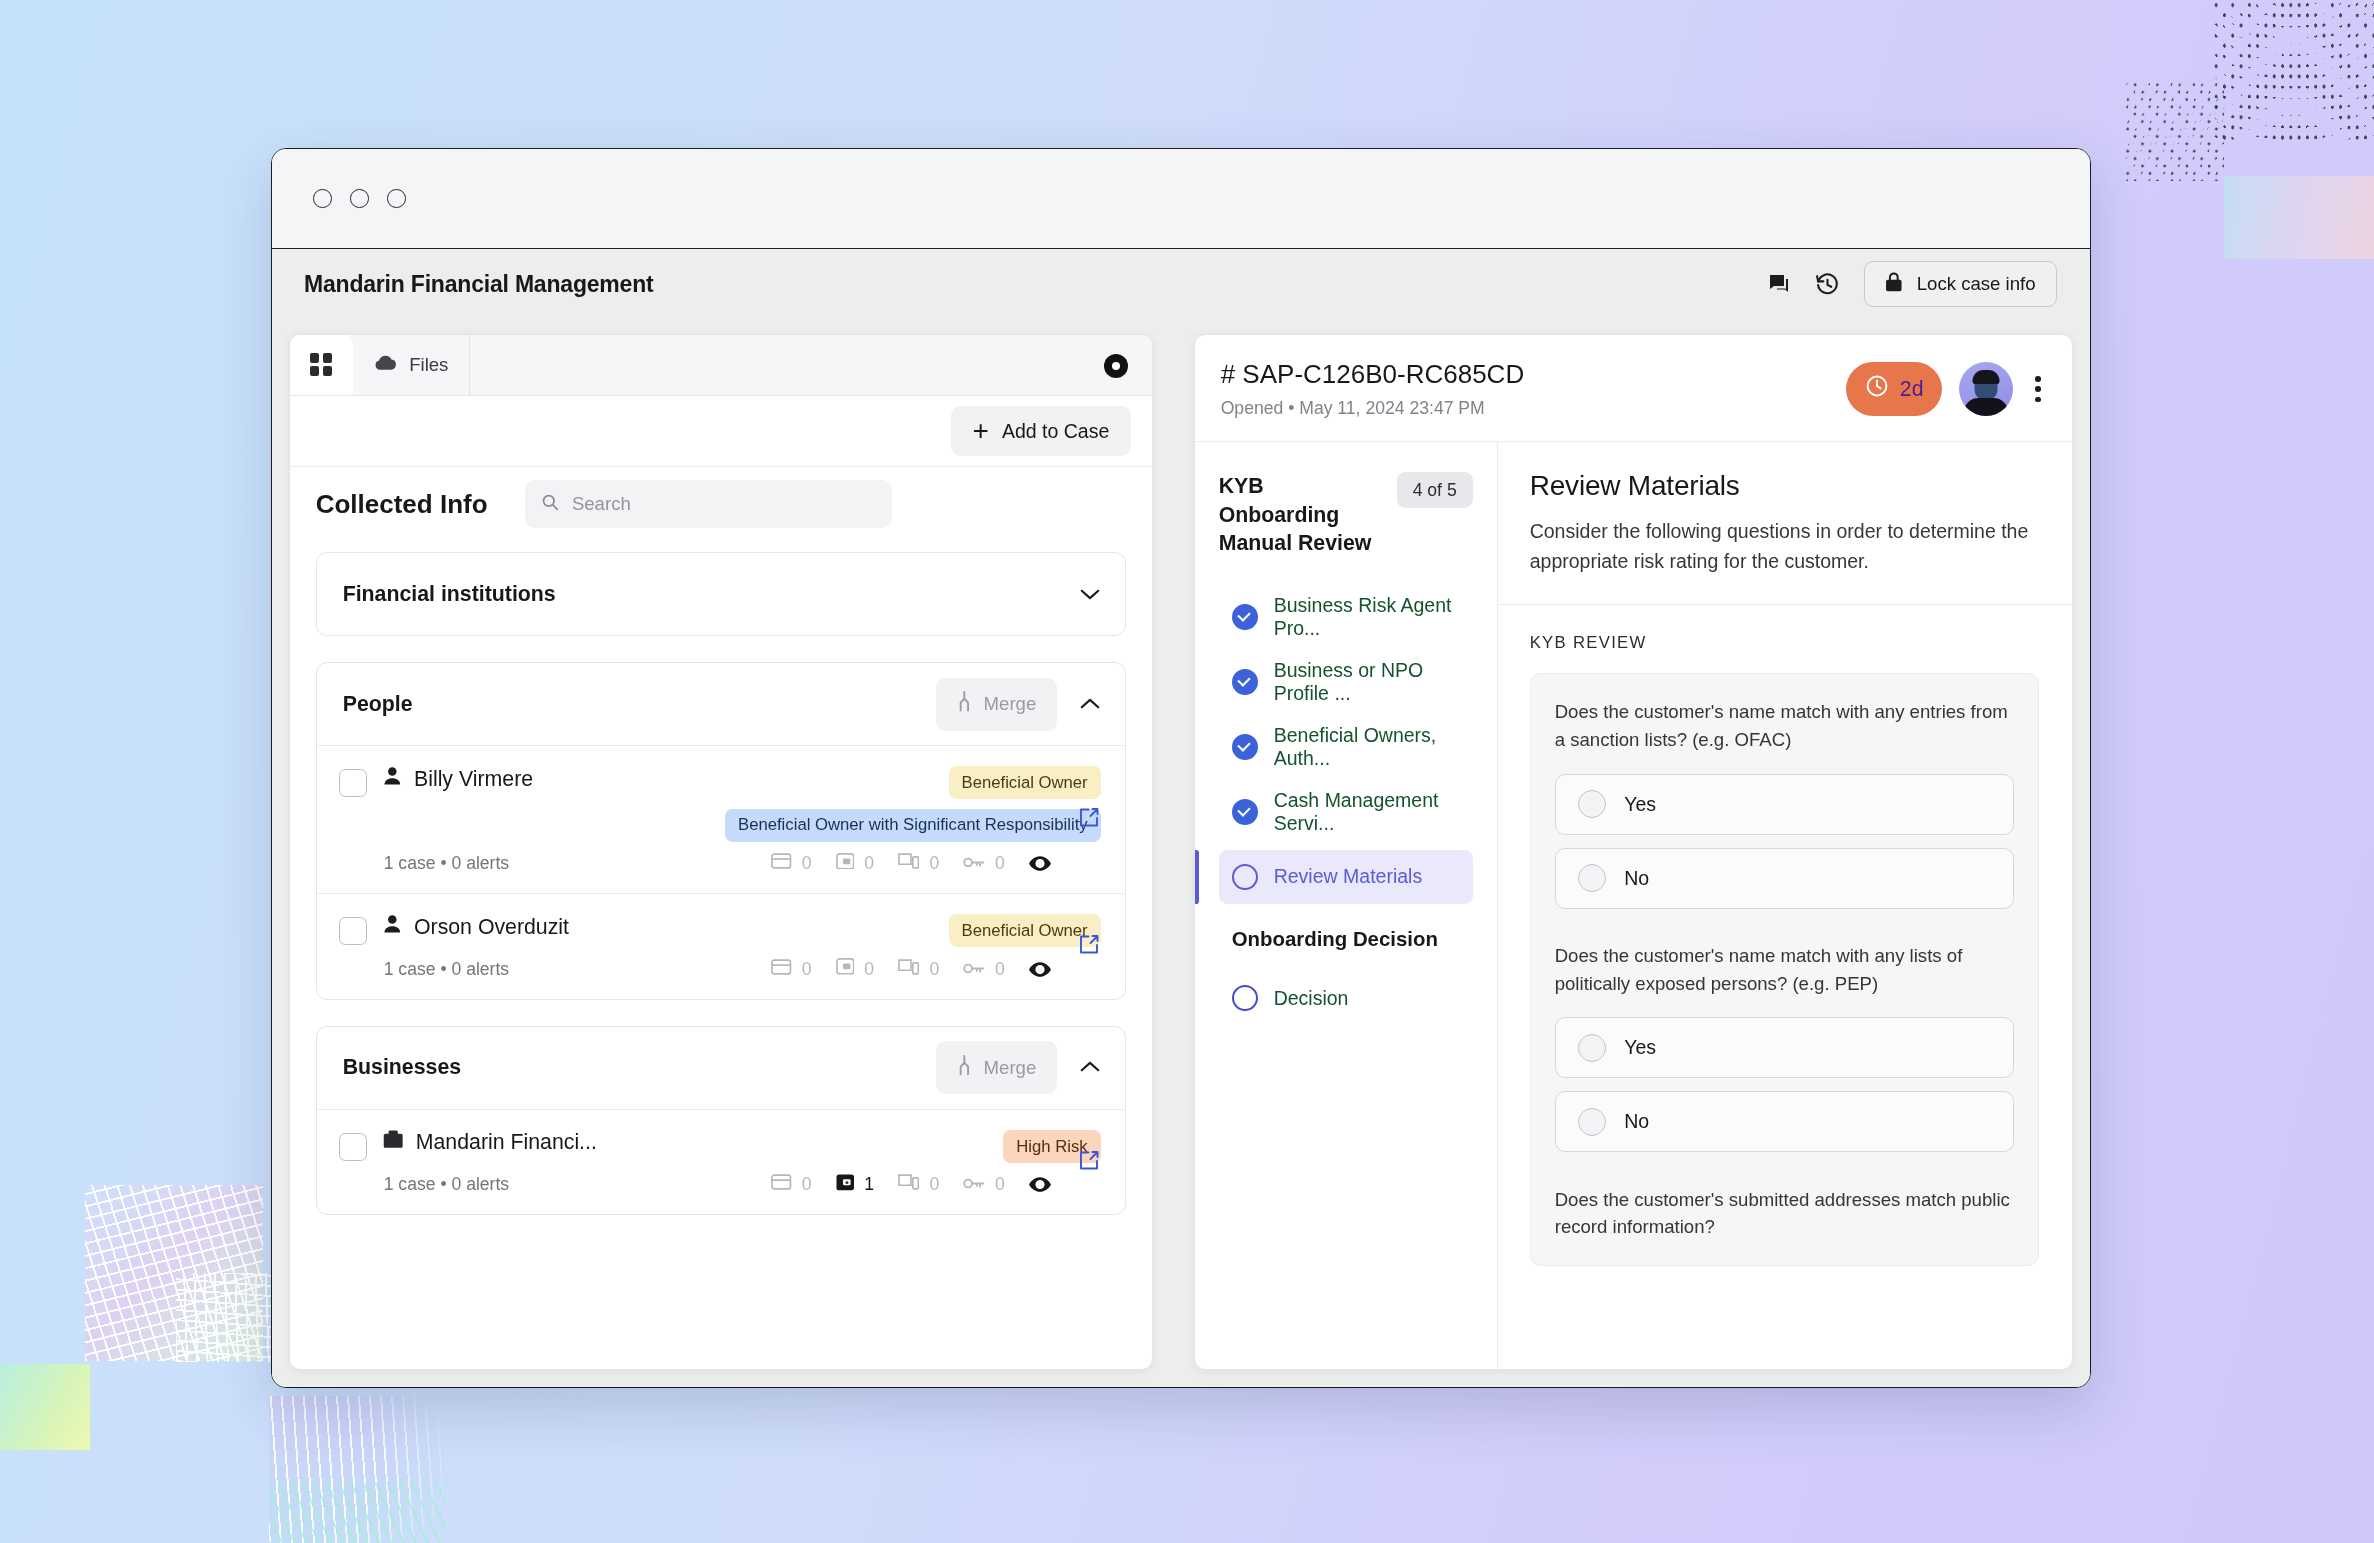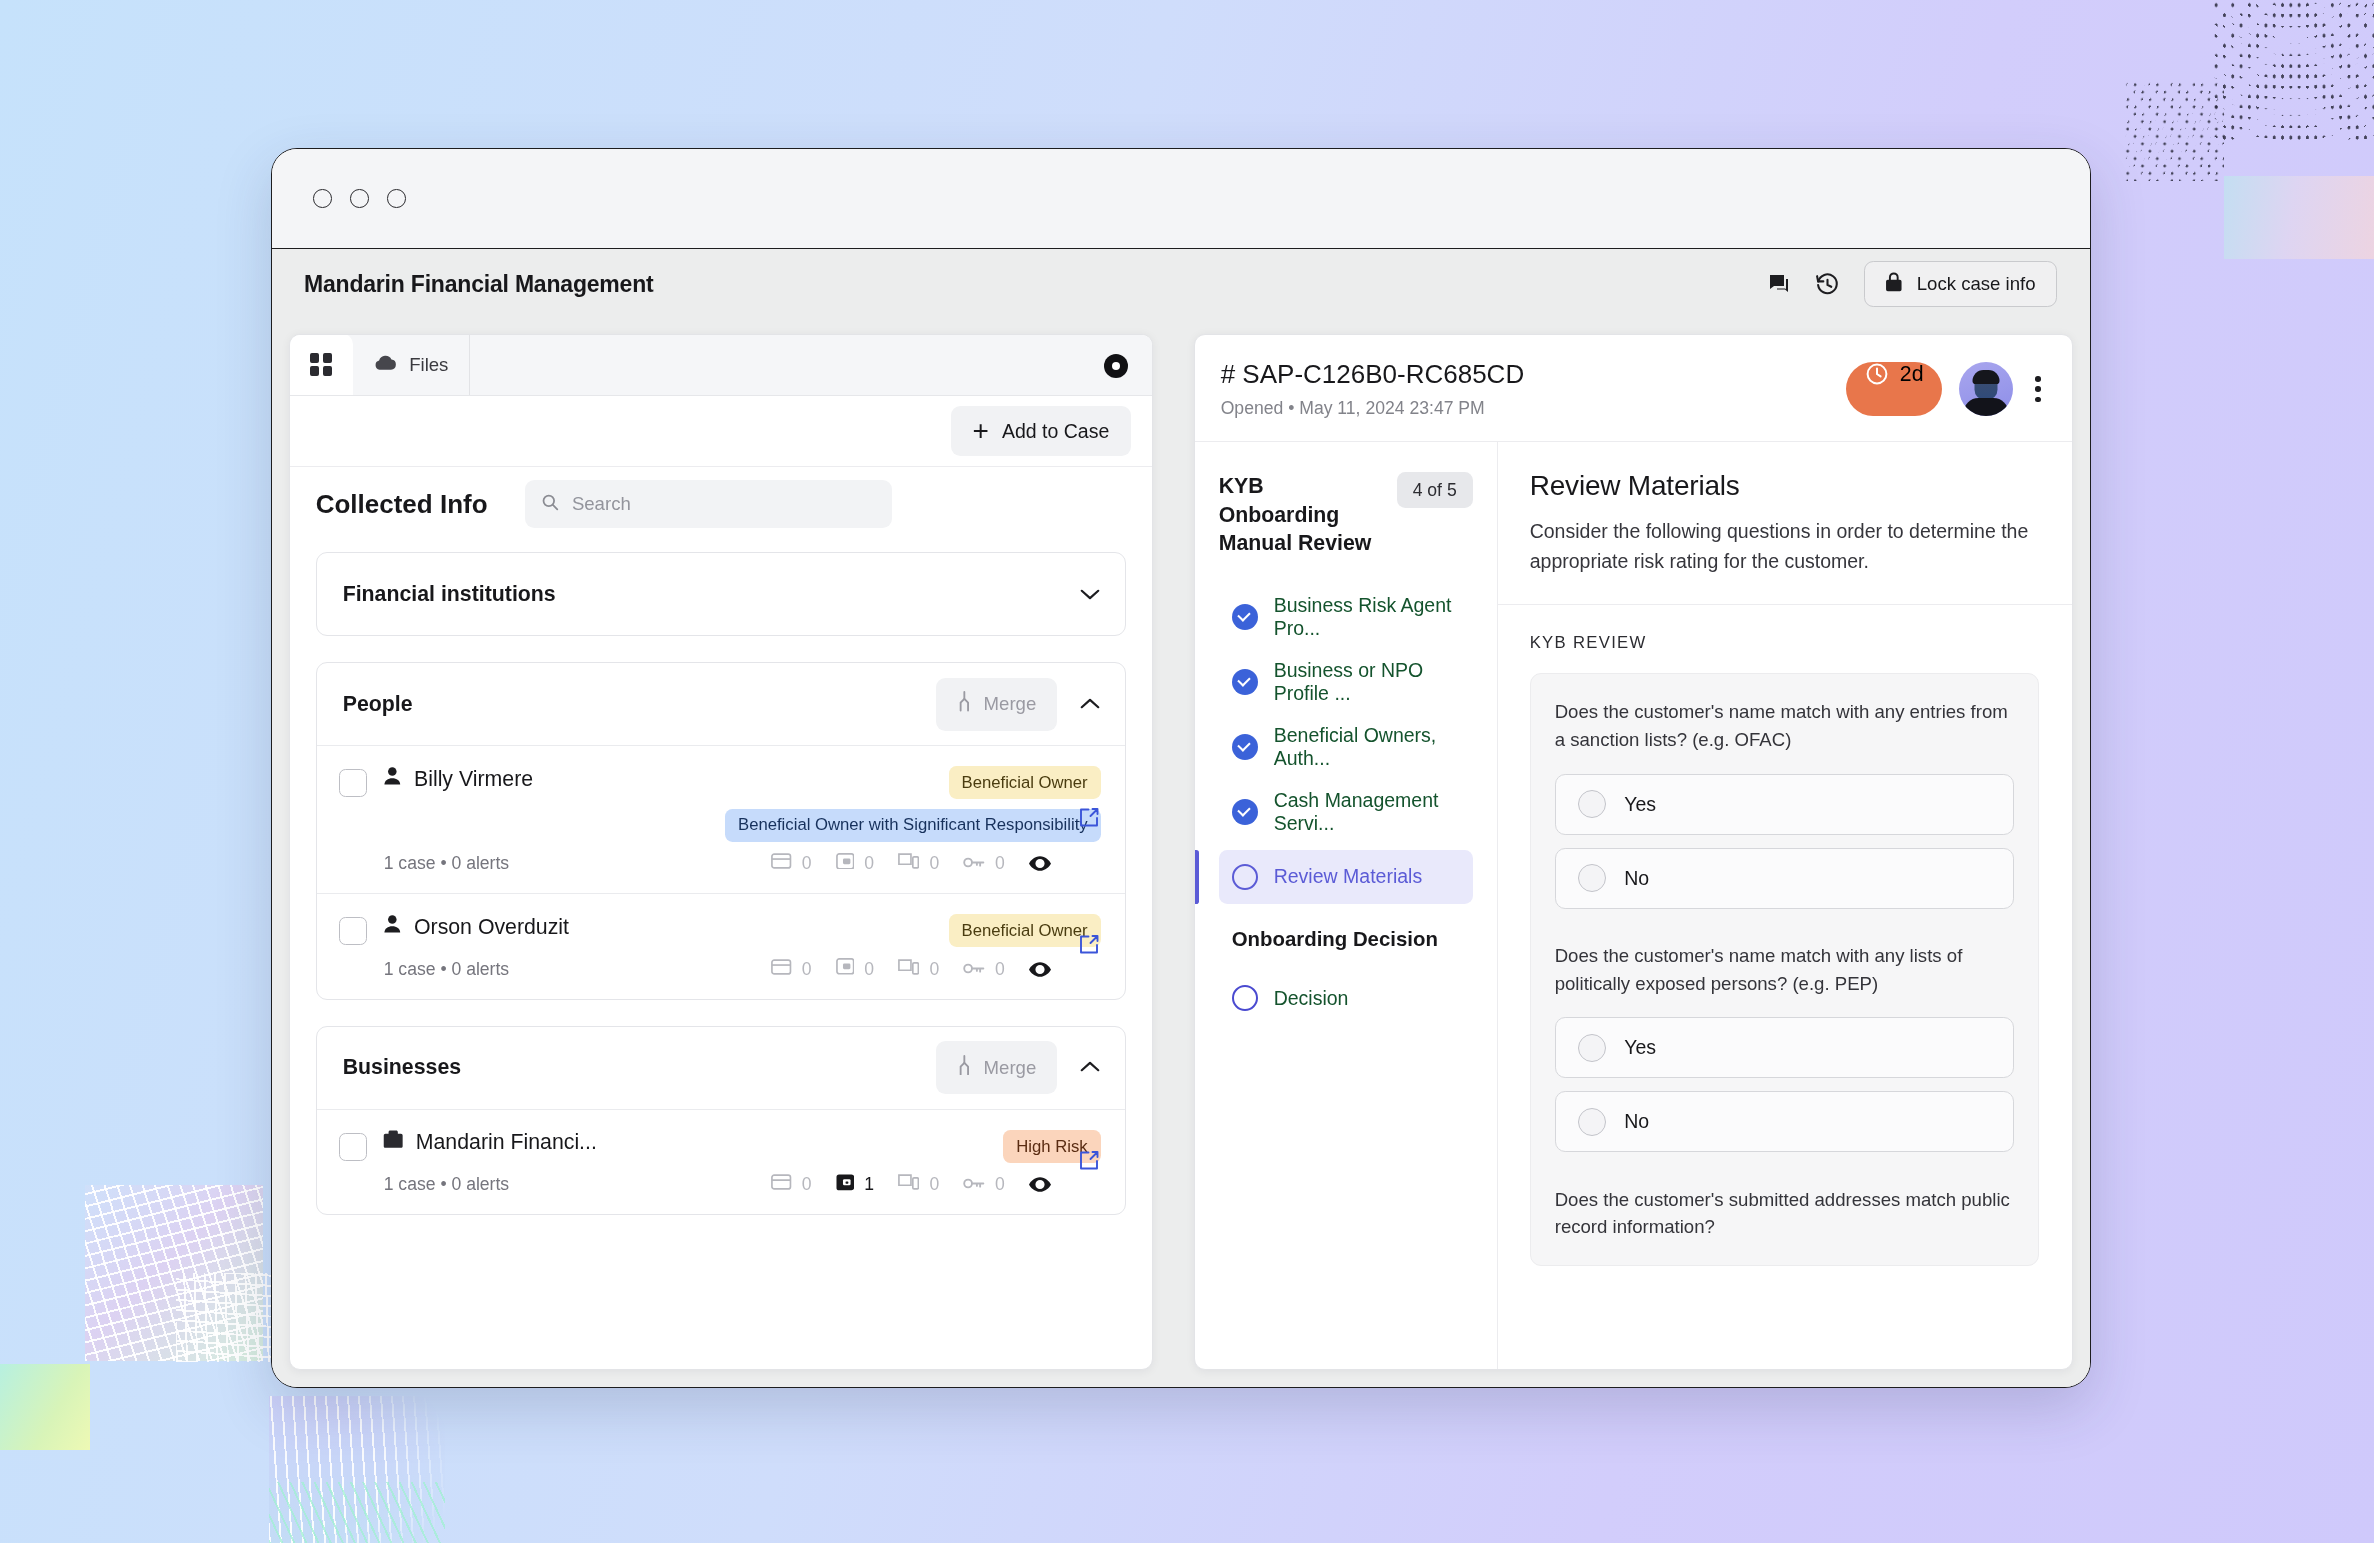--- a/index.html
+++ b/index.html
@@ -63,21 +63,21 @@
     left: 269px; top: 1482px; width: 176px; height: 61px;
     background: repeating-linear-gradient(65deg, rgba(160,240,210,.75) 0 1.9px, transparent 1.9px 11px);
   }
 
   
   .window {
     position: absolute; left: 271px; top: 148px;
     width: 1820px; height: 1240px;
     background: #ffffff;
     border: 1.9px solid #1d1d1f;
-    border-radius: 26px;
+    border-radius: 15px;
     box-shadow: 0 20.4px 56px rgba(40,50,90,.18);
     overflow: hidden;
     display: flex; flex-direction: column;
   }
   .titlebar {
     height: 100px; background: #f4f5f7;
     border-bottom: 1.9px solid #1d1d1f;
     display: flex; align-items: center; padding-left: 41px; gap: 18.6px;
     flex: none;
   }
@@ -190,21 +190,21 @@
   }
   .rp-title { font-size: 21.3px; font-weight: 600; color: #18181b; }
   .rp-head-icons { margin-left: auto; display: flex; align-items: center; gap: 32px; }
 
   .case-row { padding: 24px 26px 22px 26px; display: flex; align-items: center; border-bottom: 0.9px solid #ececef; flex:none; }
   .case-id { font-size: 26px; color: #18181b; font-weight: 500; }
   .case-sub { font-size: 17.6px; color: #82838a; margin-top: 8.3px; }
   .case-right { margin-left: auto; display: flex; align-items: center; gap: 16.7px; }
   .sla {
     height: 54px; min-width: 96px; border-radius: 27px; background: #e8764b;
-    color: #000000; display: flex; align-items: flex-start; justify-content: center; gap: 11px;
+    color: #4c1d95; display: flex; align-items: center; justify-content: center; gap: 11px;
     font-size: 21.3px; font-weight: 500; padding: 0 18.6px;
   }
   .avatar {
     width: 54px; height: 54px; border-radius: 50%; overflow: hidden; flex: none;
     background: linear-gradient(160deg,#a9a6ee 0%, #8d8ee8 100%); position: relative;
   }
   .avatar .head { position:absolute; left:50%; top:10.2px; transform:translateX(-50%); width:23px; height:28px; border-radius:11px 11px 10.2px 10.2px; background: linear-gradient(180deg,#3e4f6e 0%,#2f4a7a 100%); }
   .avatar .hair { position:absolute; left:50%; top:7.4px; transform:translateX(-50%); width:27px; height:14px; border-radius:13px 13px 3.7px 3.7px; background:#15161c; }
   .avatar .body { position:absolute; left:50%; bottom:0; transform:translateX(-50%); width:45px; height:18.6px; border-radius:15px 15px 0 0; background:#12131a; }
   .kebab { display: flex; flex-direction: column; gap: 4.6px; cursor: pointer; padding: 5.6px; }

